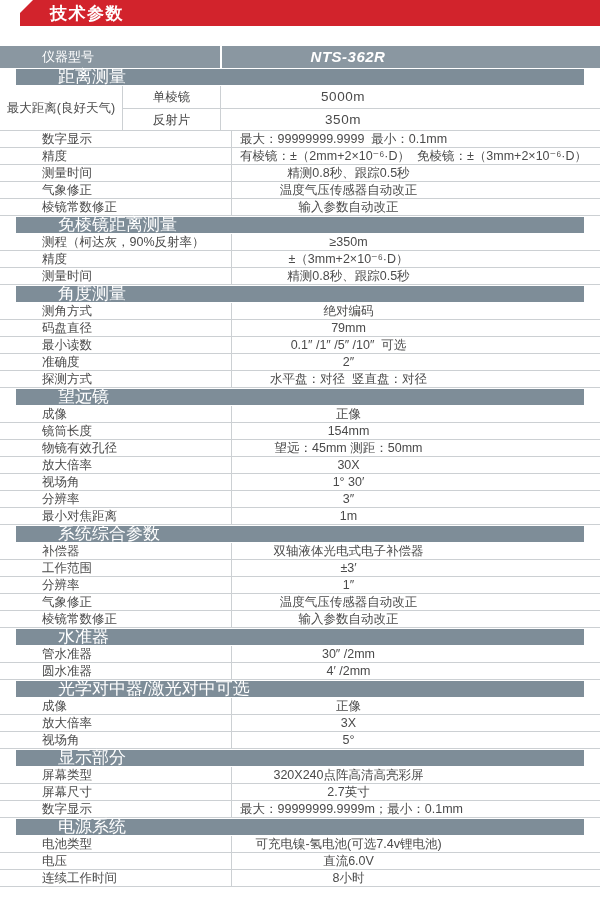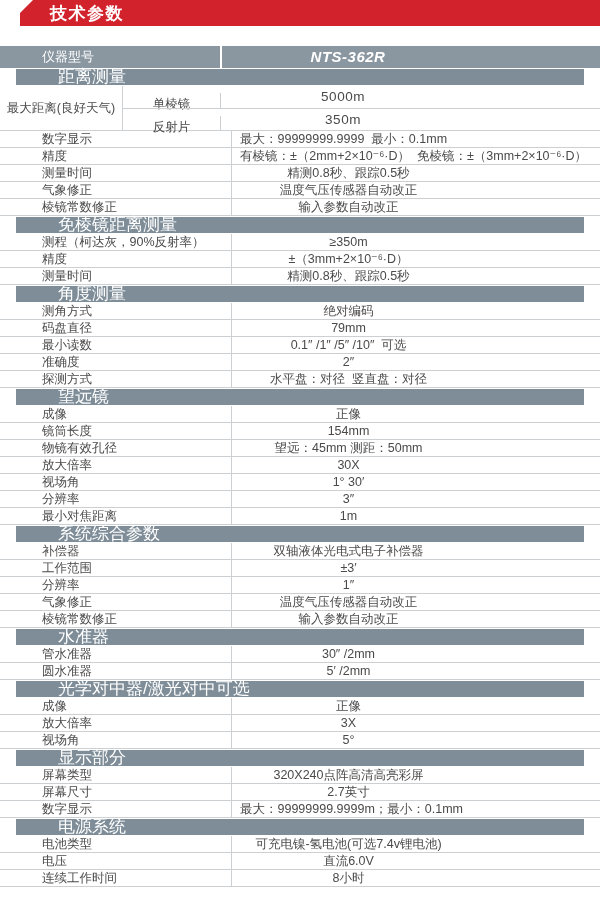--- a/index.html
+++ b/index.html
@@ -52,21 +52,21 @@
   .merged .mlabel{
     width:123px;box-sizing:border-box;display:flex;flex-direction:row;
     justify-content:center;align-items:center;text-align:center;
     border-right:1px solid var(--border,#ccd0d3);line-height:17px;white-space:pre;
   }
   .merged .mright{flex:1;display:flex;flex-direction:column;}
   .merged .subrow{display:flex;height:22px;box-sizing:border-box;}
   .merged .subrow + .subrow{border-top:1px solid var(--border,#ccd0d3);}
   .merged .sublabel{
     width:98px;box-sizing:border-box;text-align:center;line-height:22px;
-    border-right:1px solid var(--border,#ccd0d3);white-space:pre;margin-top:7px;
+    border-right:1px solid var(--border,#ccd0d3);white-space:pre;
   }
   .merged .subvalue{
     flex:1;text-align:center;line-height:22px;font-size:13.5px;letter-spacing:.5px;
     box-sizing:border-box;padding-right:135px;white-space:pre;
   }
 </style>
 </head>
 <body style="--accent-red: #d2232c; --bar-gray: #7e8d98; --model-gray: #8a97a1; --border: #ccd0d3; --text: #4a4a4a;">
 
 <div class="page">
@@ -198,21 +198,21 @@
           <div class="label">棱镜常数修正</div>
           <div class="value">输入参数自动改正</div>
         </div>
         <div class="section-bar">水准器</div>
         <div class="row">
           <div class="label">管水准器</div>
           <div class="value">30″ /2mm</div>
         </div>
         <div class="row">
           <div class="label">圆水准器</div>
-          <div class="value">5′ /2mm</div>
+          <div class="value">4′ /2mm</div>
         </div>
         <div class="section-bar">光学对中器/激光对中可选</div>
         <div class="row">
           <div class="label">成像</div>
           <div class="value">正像</div>
         </div>
         <div class="row">
           <div class="label">放大倍率</div>
           <div class="value">3X</div>
         </div>

